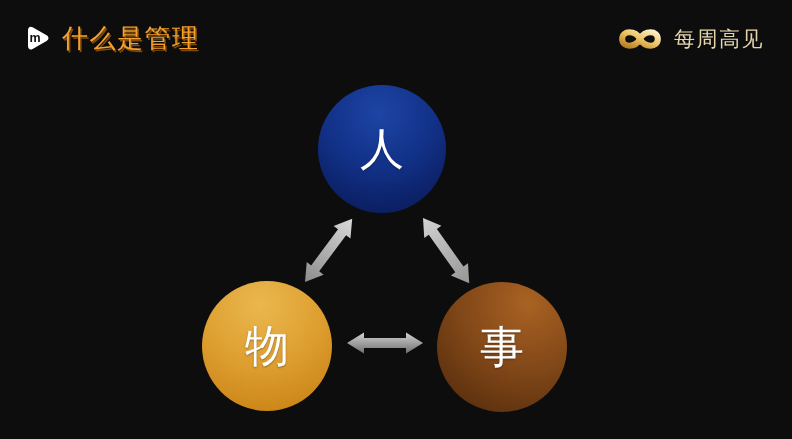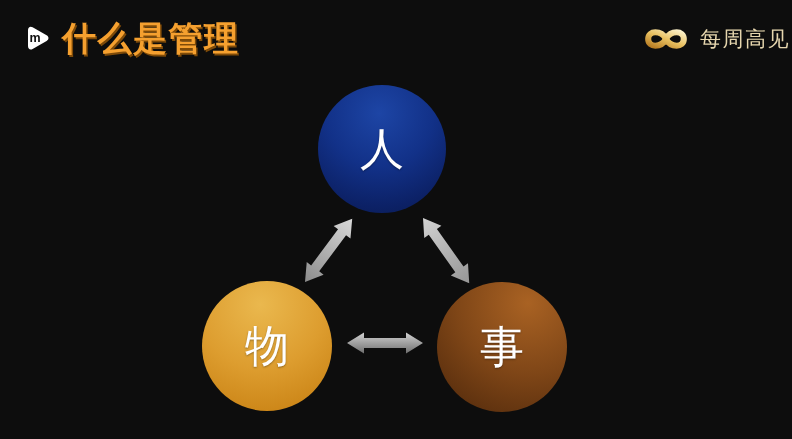--- a/index.html
+++ b/index.html
@@ -16,33 +16,33 @@
   .header {
     position: absolute;
     top: 22px;
     left: 20px;
     display: flex;
     align-items: center;
     gap: 10px;
   }
   .logo-m { width: 32px; height: 32px; display: block; }
   .title {
-    font-size: 34px;
-    font-weight: bold;
+    font-size: 26px;
+    font-weight: normal;
     letter-spacing: 1.5px;
     color: #F5A02F;
     text-shadow: 1.5px 1.5px 0 #7e4a08;
     line-height: 32px;
   }
 
   
   .brand {
     position: absolute;
     top: 24px;
-    right: 2px;
+    right: 28px;
     display: flex;
     align-items: flex-end;
     gap: 9px;
   }
   .infinity-logo { width: 50px; height: 30px; display: block; }
   .brand-name {
     font-size: 21px;
     font-weight: 400;
     letter-spacing: 1.5px;
     color: #E6D6AE;

